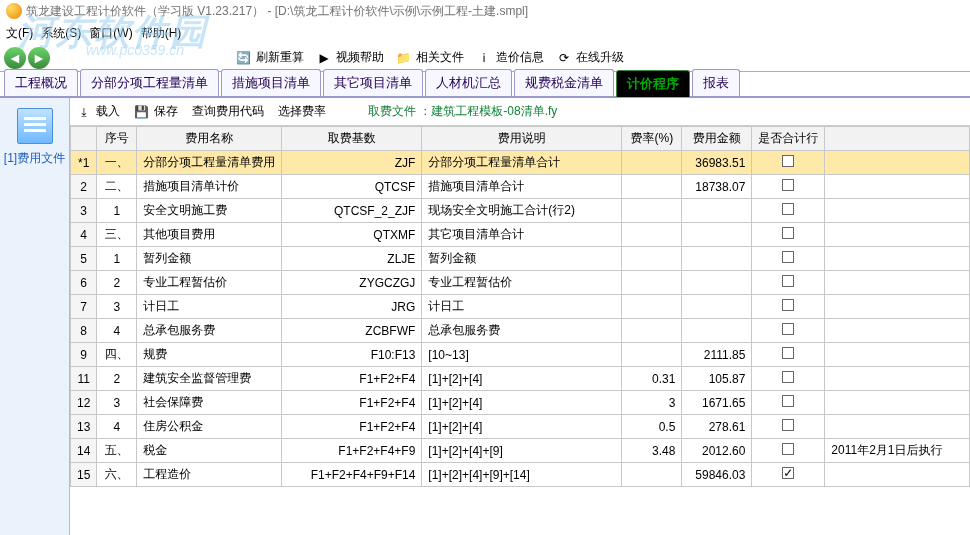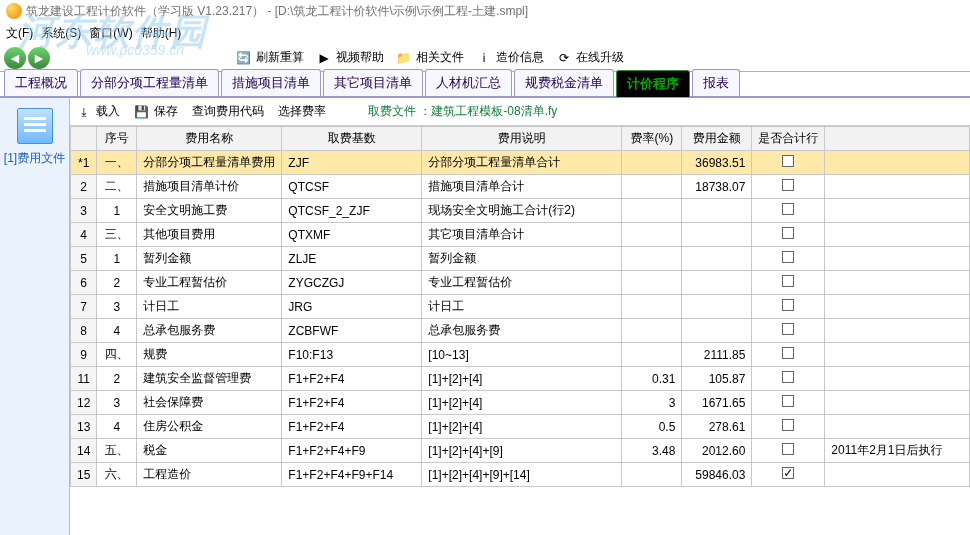--- a/index.html
+++ b/index.html
@@ -29,21 +29,21 @@
 .tb2-btn .ic { width: 16px; height: 16px; margin-right: 4px; display:inline-flex; align-items:center; justify-content:center; }
 .red-label { color: #15803d; margin-left: 28px; text-align: right; }
 .grid-wrap { flex: 1; overflow: auto; }
 table.grid { border-collapse: collapse; width: 100%; }
 table.grid th, table.grid td { border: 1px solid #c8c8c8; padding: 3px 6px; font-size: 12px; white-space: nowrap; height: 22px; vertical-align: middle; }
 table.grid th { background: #f2f2f2; font-weight: normal; text-align: center; }
 .rownum { width: 26px; text-align: center; background: #f5f5f5; }
 .rownum.sel { background: #ffe9a8; }
 .c-seq { width: 40px; text-align: center; }
 .c-name { width: 140px; }
-.c-base { width: 140px; }
+.c-base { width: 140px; text-align: right; }
 .c-desc { width: 200px; }
 .c-rate { width: 60px; text-align: right; }
 .c-amt  { width: 70px; text-align: right; }
 .c-chk  { width: 70px; text-align: center; }
 .c-note { }
 .chk { width: 12px; height: 12px; border: 1px solid #666; display: inline-block; background: #fff; position: relative; }
 .chk.on::after { content: "✓"; position: absolute; left: 0; top: -2px; font-size: 12px; }
 tr.sel td { background: #ffe9a8; }
 </style>
 </head>

